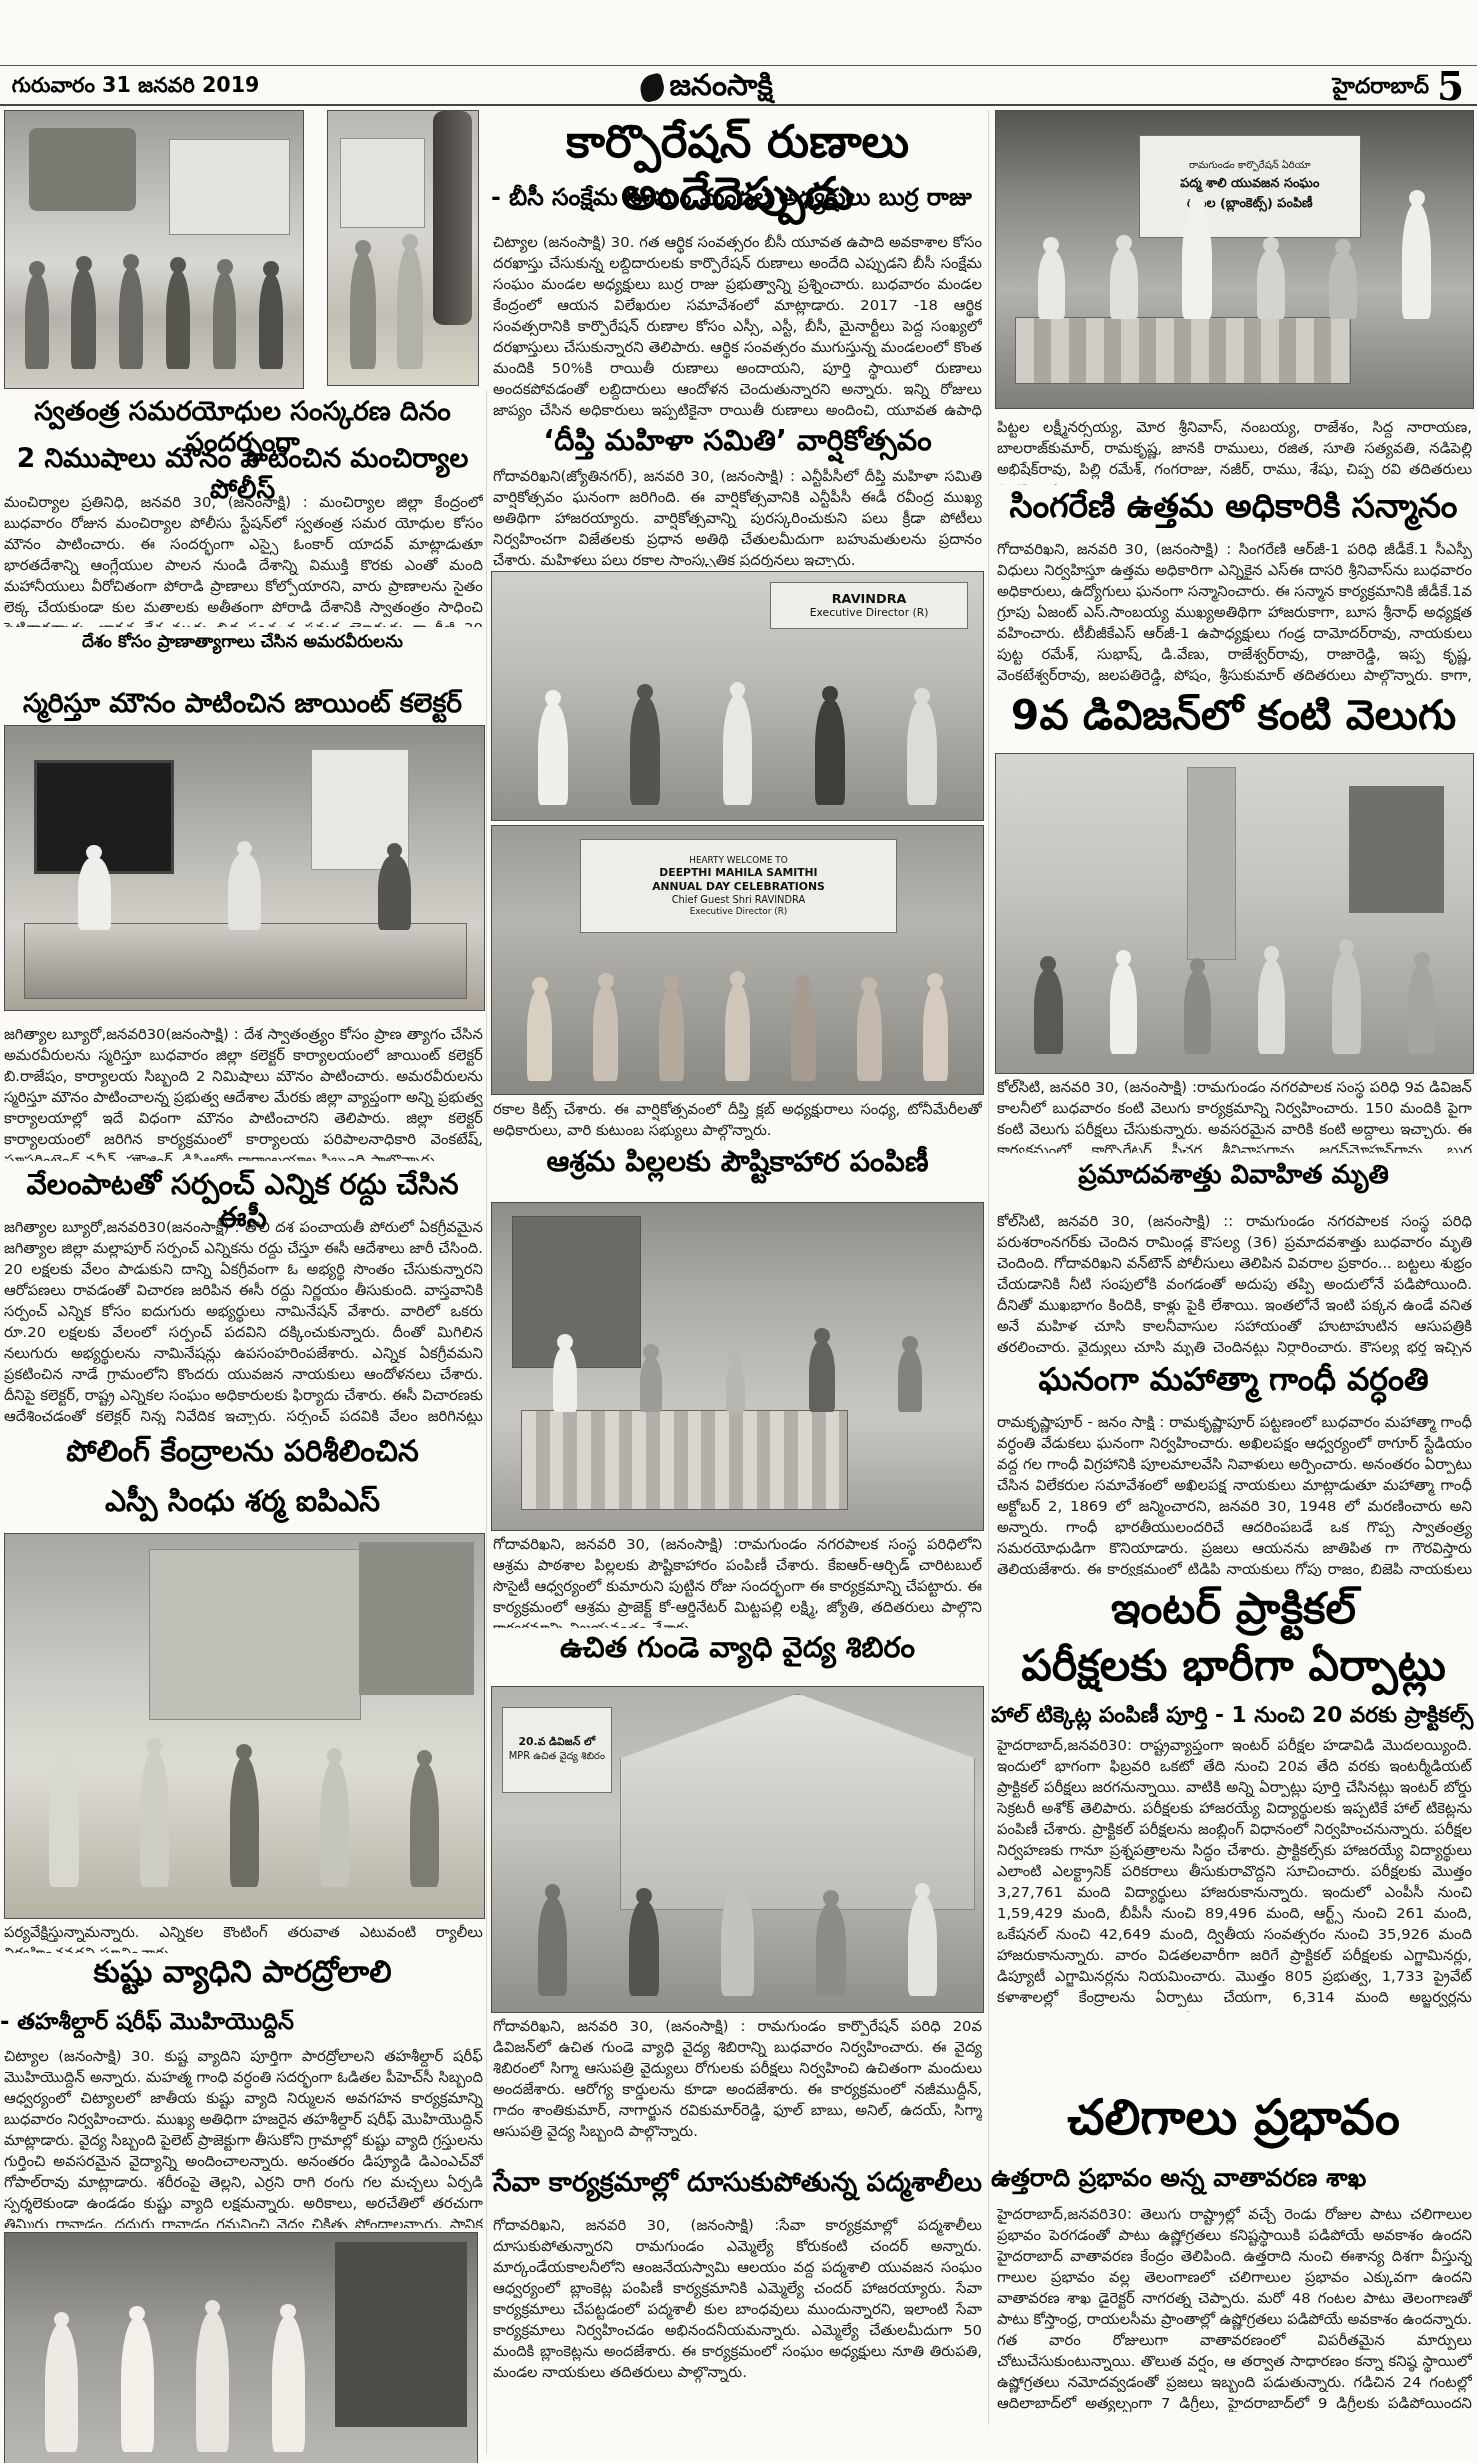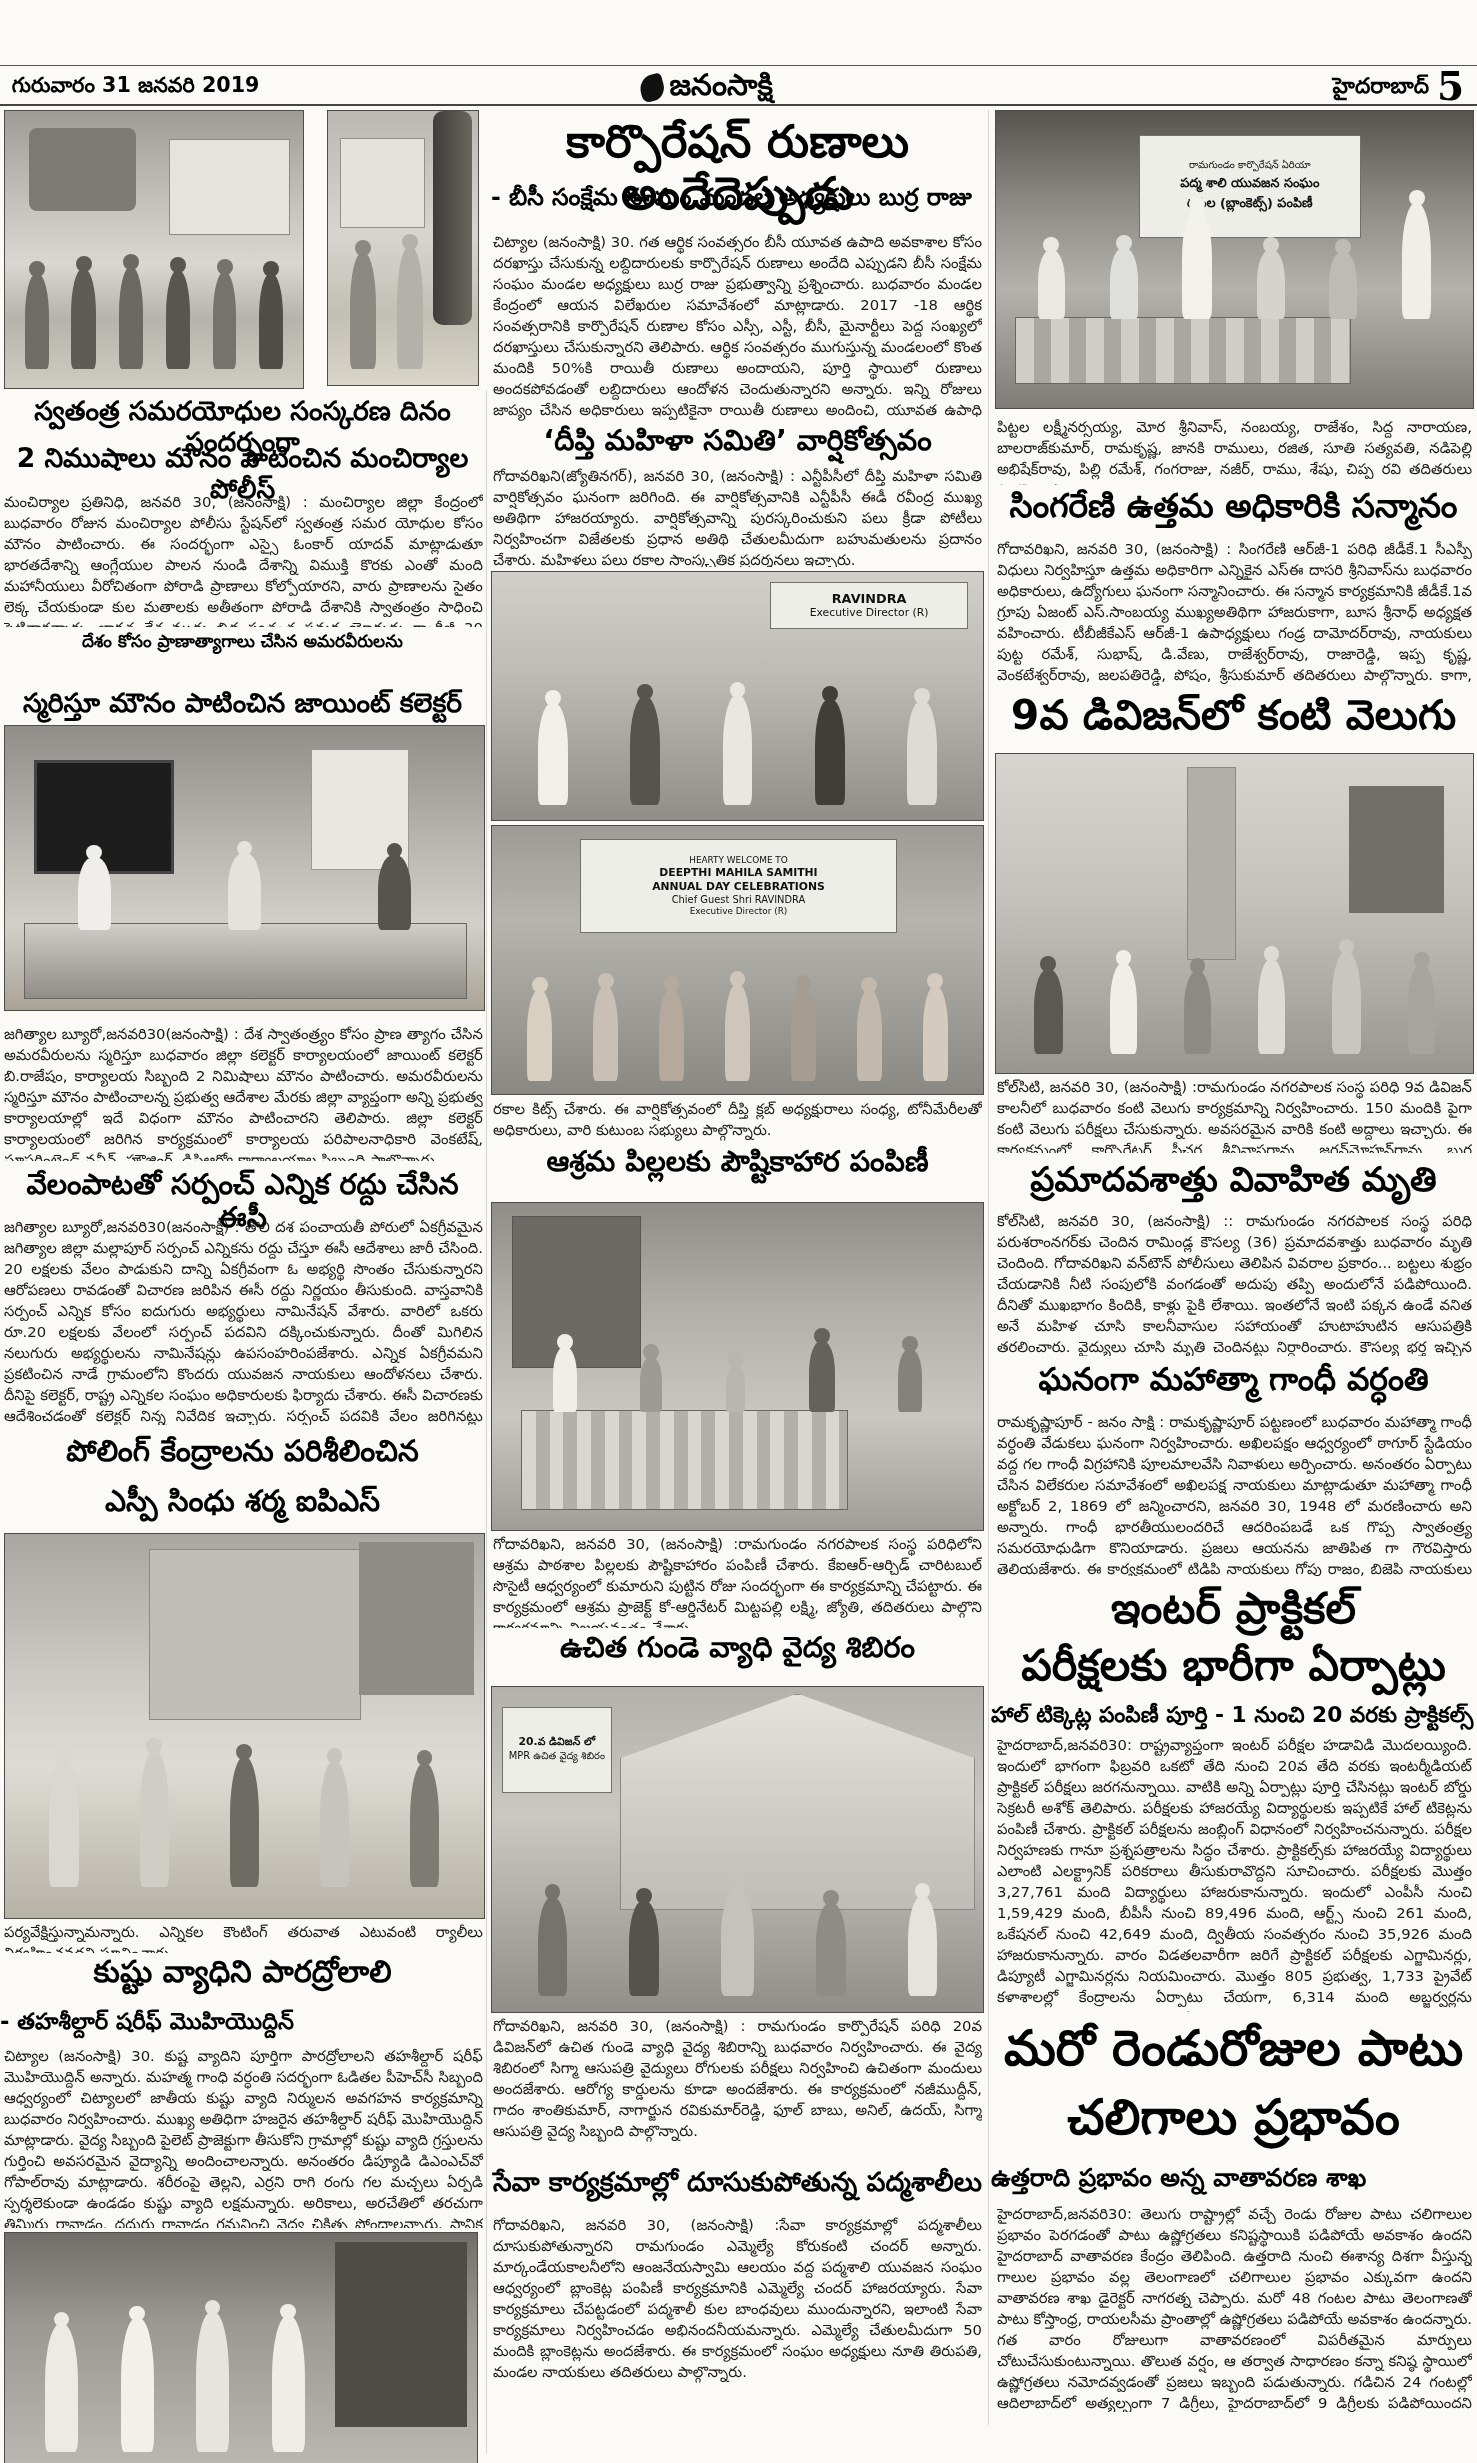--- a/index.html
+++ b/index.html
@@ -237,30 +237,29 @@
       <div class="fg" style="width:27.6px;height:91px;background:#efeee8;"></div>
       <div class="fg" style="width:27.6px;height:83px;background:#8b8a84;"></div>
       <div class="fg" style="width:27.6px;height:95px;background:#dcdbd5;"></div>
       <div class="fg" style="width:29.6px;height:102px;background:#c7c6c0;"></div>
       <div class="fg" style="width:27.6px;height:89px;background:#a5a49e;"></div>
     </div>
   </div>
 
   <div class="abs body-t" style="left:997px;top:1076px;width:475px;height:77px;">కోల్‌సిటి, జనవరి 30, (జనంసాక్షి) :రామగుండం నగరపాలక సంస్థ పరిధి 9వ డివిజన్ కాలనీలో బుధవారం కంటి వెలుగు కార్యక్రమాన్ని నిర్వహించారు. 150 మందికి పైగా కంటి వెలుగు పరీక్షలు చేసుకున్నారు. అవసరమైన వారికి కంటి అద్దాలు ఇచ్చారు. ఈ కార్యక్రమంలో కార్పొరేటర్ పీచర శ్రీనివాసరావు, జగన్‌మోహన్‌రావు, బుర్ర రాజయ్యగౌడ్, నంద కిషోర్, కృష్ణమూర్తి, తిరుపతిరెడ్డి, స్థానిక ప్రజలు పాల్గొన్నారు.</div>
 
-  <div class="abs hl" style="left:991px;top:1160px;width:485px;font-size:34px;">ప్రమాదవశాత్తు వివాహిత మృతి</div>
+  <div class="abs hl" style="left:991px;top:1160px;width:485px;font-size:26px;">ప్రమాదవశాత్తు వివాహిత మృతి</div>
   <div class="abs body-t" style="left:997px;top:1210px;width:475px;height:146px;">కోల్‌సిటి, జనవరి 30, (జనంసాక్షి) :: రామగుండం నగరపాలక సంస్థ పరిధి పరుశరాంనగర్‌కు చెందిన రామిండ్ల కౌసల్య (36) ప్రమాదవశాత్తు బుధవారం మృతి చెందింది. గోదావరిఖని వన్‌టౌన్ పోలీసులు తెలిపిన వివరాల ప్రకారం... బట్టలు శుభ్రం చేయడానికి నీటి సంపులోకి వంగడంతో అదుపు తప్పి అందులోనే పడిపోయింది. దీనితో ముఖభాగం కిందికి, కాళ్లు పైకి లేశాయి. ఇంతలోనే ఇంటి పక్కన ఉండే వనిత అనే మహిళ చూసి కాలనీవాసుల సహాయంతో హుటాహుటిన ఆసుపత్రికి తరలించారు. వైద్యులు చూసి మృతి చెందినట్టు నిర్ధారించారు. కౌసల్య భర్త ఇచ్చిన ఫిర్యాదు మేరకు కేసు నమోదు చేసుకుని దర్యాప్తు చేస్తున్నామని ఎఎస్ఐ శారద తెలిపారు.</div>
 
   <div class="abs hl" style="left:991px;top:1361px;width:485px;font-size:31.5px;">ఘనంగా మహాత్మా గాంధీ వర్ధంతి</div>
   <div class="abs body-t" style="left:997px;top:1411px;width:475px;height:165px;">రామకృష్ణాపూర్ - జనం సాక్షి : రామకృష్ణాపూర్ పట్టణంలో బుధవారం మహాత్మా గాంధీ వర్ధంతి వేడుకలు ఘనంగా నిర్వహించారు. అఖిలపక్షం ఆధ్వర్యంలో ఠాగూర్ స్టేడియం వద్ద గల గాంధీ విగ్రహానికి పూలమాలవేసి నివాళులు అర్పించారు. అనంతరం ఏర్పాటు చేసిన విలేకరుల సమావేశంలో అఖిలపక్ష నాయకులు మాట్లాడుతూ మహాత్మా గాంధీ అక్టోబర్ 2, 1869 లో జన్మించారని, జనవరి 30, 1948 లో మరణించారు అని అన్నారు. గాంధీ భారతీయులందరిచే ఆదరింపబడే ఒక గొప్ప స్వాతంత్ర్య సమరయోధుడిగా కొనియాడారు. ప్రజలు ఆయనను జాతిపిత గా గౌరవిస్తారు తెలియజేశారు. ఈ కార్యక్రమంలో టిడిపి నాయకులు గోపు రాజం, బిజెపి నాయకులు ఆరుముల్ల పోషం, దుస్సా వెంకటేశ్వర్లు, అఖిలపక్ష నాయకులు, పాఠశాల విద్యార్థులు పాల్గొన్నారు.</div>
 
   <div class="abs hl" style="left:991px;top:1584px;width:485px;font-size:43px;">ఇంటర్ ప్రాక్టికల్</div>
   <div class="abs hl" style="left:991px;top:1641px;width:485px;font-size:43px;">పరీక్షలకు భారీగా ఏర్పాట్లు</div>
   <div class="abs sub" style="left:991px;top:1702px;width:485px;font-size:21.7px;">హాల్ టిక్కెట్ల పంపిణీ పూర్తి - 1 నుంచి 20 వరకు ప్రాక్టికల్స్</div>
   <div class="abs body-t" style="left:997px;top:1734px;width:475px;height:278px;">హైదరాబాద్,జనవరి30: రాష్ట్రవ్యాప్తంగా ఇంటర్ పరీక్షల హడావిడి మొదలయ్యింది. ఇందులో భాగంగా ఫిబ్రవరి ఒకటో తేది నుంచి 20వ తేది వరకు ఇంటర్మీడియట్ ప్రాక్టికల్ పరీక్షలు జరగనున్నాయి. వాటికి అన్ని ఏర్పాట్లు పూర్తి చేసినట్లు ఇంటర్ బోర్డు సెక్రటరీ అశోక్ తెలిపారు. పరీక్షలకు హాజరయ్యే విద్యార్థులకు ఇప్పటికే హాల్ టికెట్లను పంపిణీ చేశారు. ప్రాక్టికల్ పరీక్షలను జంబ్లింగ్ విధానంలో నిర్వహించనున్నారు. పరీక్షల నిర్వహణకు గానూ ప్రశ్నపత్రాలను సిద్ధం చేశారు. ప్రాక్టికల్స్‌కు హాజరయ్యే విద్యార్థులు ఎలాంటి ఎలక్ట్రానిక్ పరికరాలు తీసుకురావొద్దని సూచించారు. పరీక్షలకు మొత్తం 3,27,761 మంది విద్యార్థులు హాజరుకానున్నారు. ఇందులో ఎంపీసీ నుంచి 1,59,429 మంది, బీపీసీ నుంచి 89,496 మంది, ఆర్ట్స్ నుంచి 261 మంది, ఒకేషనల్ నుంచి 42,649 మంది, ద్వితీయ సంవత్సరం నుంచి 35,926 మంది హాజరుకానున్నారు. వారం విడతలవారీగా జరిగే ప్రాక్టికల్ పరీక్షలకు ఎగ్జామినర్లు, డిప్యూటీ ఎగ్జామినర్లను నియమించారు. మొత్తం 805 ప్రభుత్వ, 1,733 ప్రైవేట్ కళాశాలల్లో కేంద్రాలను ఏర్పాటు చేయగా, 6,314 మంది అబ్జర్వర్లను నియమించినట్లు అధికారులు వెల్లడించారు.</div>
 
-  <div class="abs hl" style="left:991px;top:2021px;width:485px;font-size:49px;">మరో రెండురోజుల పాటు</div>
   <div class="abs hl" style="left:991px;top:2090px;width:485px;font-size:49px;">చలిగాలు ప్రభావం</div>
   <div class="abs sub" style="left:991px;top:2163px;width:485px;font-size:24.6px;">ఉత్తరాది ప్రభావం అన్న వాతావరణ శాఖ</div>
   <div class="abs body-t" style="left:997px;top:2203px;width:475px;height:209px;">హైదరాబాద్,జనవరి30: తెలుగు రాష్ట్రాల్లో వచ్చే రెండు రోజుల పాటు చలిగాలుల ప్రభావం పెరగడంతో పాటు ఉష్ణోగ్రతలు కనిష్టస్థాయికి పడిపోయే అవకాశం ఉందని హైదరాబాద్ వాతావరణ కేంద్రం తెలిపింది. ఉత్తరాది నుంచి ఈశాన్య దిశగా వీస్తున్న గాలుల ప్రభావం వల్ల తెలంగాణలో చలిగాలుల ప్రభావం ఎక్కువగా ఉందని వాతావరణ శాఖ డైరెక్టర్ నాగరత్న చెప్పారు. మరో 48 గంటల పాటు తెలంగాణతో పాటు కోస్తాంధ్ర, రాయలసీమ ప్రాంతాల్లో ఉష్ణోగ్రతలు పడిపోయే అవకాశం ఉందన్నారు. గత వారం రోజులుగా వాతావరణంలో విపరీతమైన మార్పులు చోటుచేసుకుంటున్నాయి. తొలుత వర్షం, ఆ తర్వాత సాధారణం కన్నా కనిష్ఠ స్థాయిలో ఉష్ణోగ్రతలు నమోదవ్వడంతో ప్రజలు ఇబ్బంది పడుతున్నారు. గడిచిన 24 గంటల్లో ఆదిలాబాద్‌లో అత్యల్పంగా 7 డిగ్రీలు, హైదరాబాద్‌లో 9 డిగ్రీలకు పడిపోయిందని వాతావరణ శాఖ డైరెక్టర్ తెలిపారు. రాబోయే నాలుగైదు రోజుల్లో తెలంగాణ, కోస్తాంధ్ర, రాయలసీమలో పొడి వాతావరణం ఉంటుందని పేర్కొన్నారు.</div>
 
 </div>
 
 
 </body></html>

